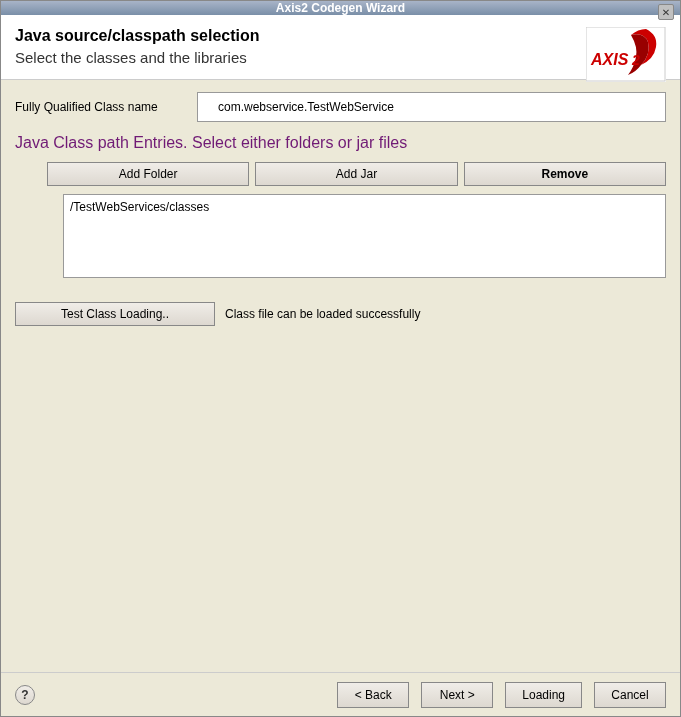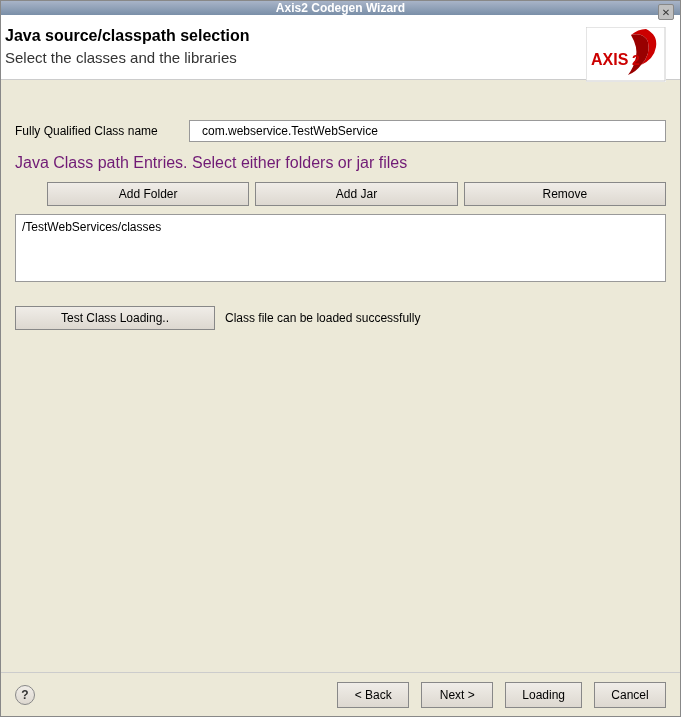--- a/index.html
+++ b/index.html
@@ -61,21 +61,21 @@
 
     .content-area {
       flex: 1;
       display: flex;
       flex-direction: column;
       padding: 0;
     }
 
     .header-section {
       background: white;
-      padding: 12px 14px 10px 4px;
+      padding: 12px 14px 10px 14px;
       border-bottom: 1px solid #ccc;
       display: flex;
       align-items: flex-start;
       justify-content: flex-start;
     }
 
     .header-text {
       flex: 1;
     }
 
@@ -95,37 +95,36 @@
       flex: 1;
       padding: 12px 14px;
       display: flex;
       flex-direction: column;
       gap: 8px;
     }
 
     .form-row {
       display: flex;
       align-items: center;
-      gap: 14px;
-      margin-top: 28px;
+      gap: 22px;
     }
 
     .form-label {
       font-size: 12px;
       color: #000;
       white-space: nowrap;
       min-width: 160px;
     }
 
     .form-input {
       flex: 1;
-      height: 22px;
+      height: 30px;
       border: 1px solid #999;
       background: white;
-      padding: 2px 12px;
+      padding: 2px 20px;
       font-size: 12px;
     }
 
     .section-label {
       font-size: 16px;
       color: #701a75;
       margin-top: 4px;
     }
 
     .button-row {
@@ -147,29 +146,31 @@
     .btn-add-folder {
       flex: 1;
     }
 
     .btn-add-jar {
       flex: 1;
     }
 
     .btn-remove {
       flex: 1;
+      font-weight: bold;
     }
 
     .classpath-list {
       border: 1px solid #999;
       background: white;
-      height: 68px;
+      height: 84px;
       padding: 4px;
       overflow-y: auto;
       font-size: 12px;
+      margin-left: 48px;
     }
 
     .classpath-item {
       padding: 1px 2px;
     }
 
     .test-row {
       display: flex;
       align-items: center;
       gap: 10px;
@@ -234,20 +235,21 @@
       cursor: pointer;
       height: 26px;
       min-width: 72px;
     }
 
     
     .logo-container {
       position: relative;
       width: 80px;
       height: 42px;
+      font-style: italic;
     }
   </style>
 </head>
 <body>
 
 <div class="window">
 
   <div class="title-bar">
     <span class="title-bar-text">Axis2 Codegen Wizard</span>
     <div class="title-bar-close">✕</div>

